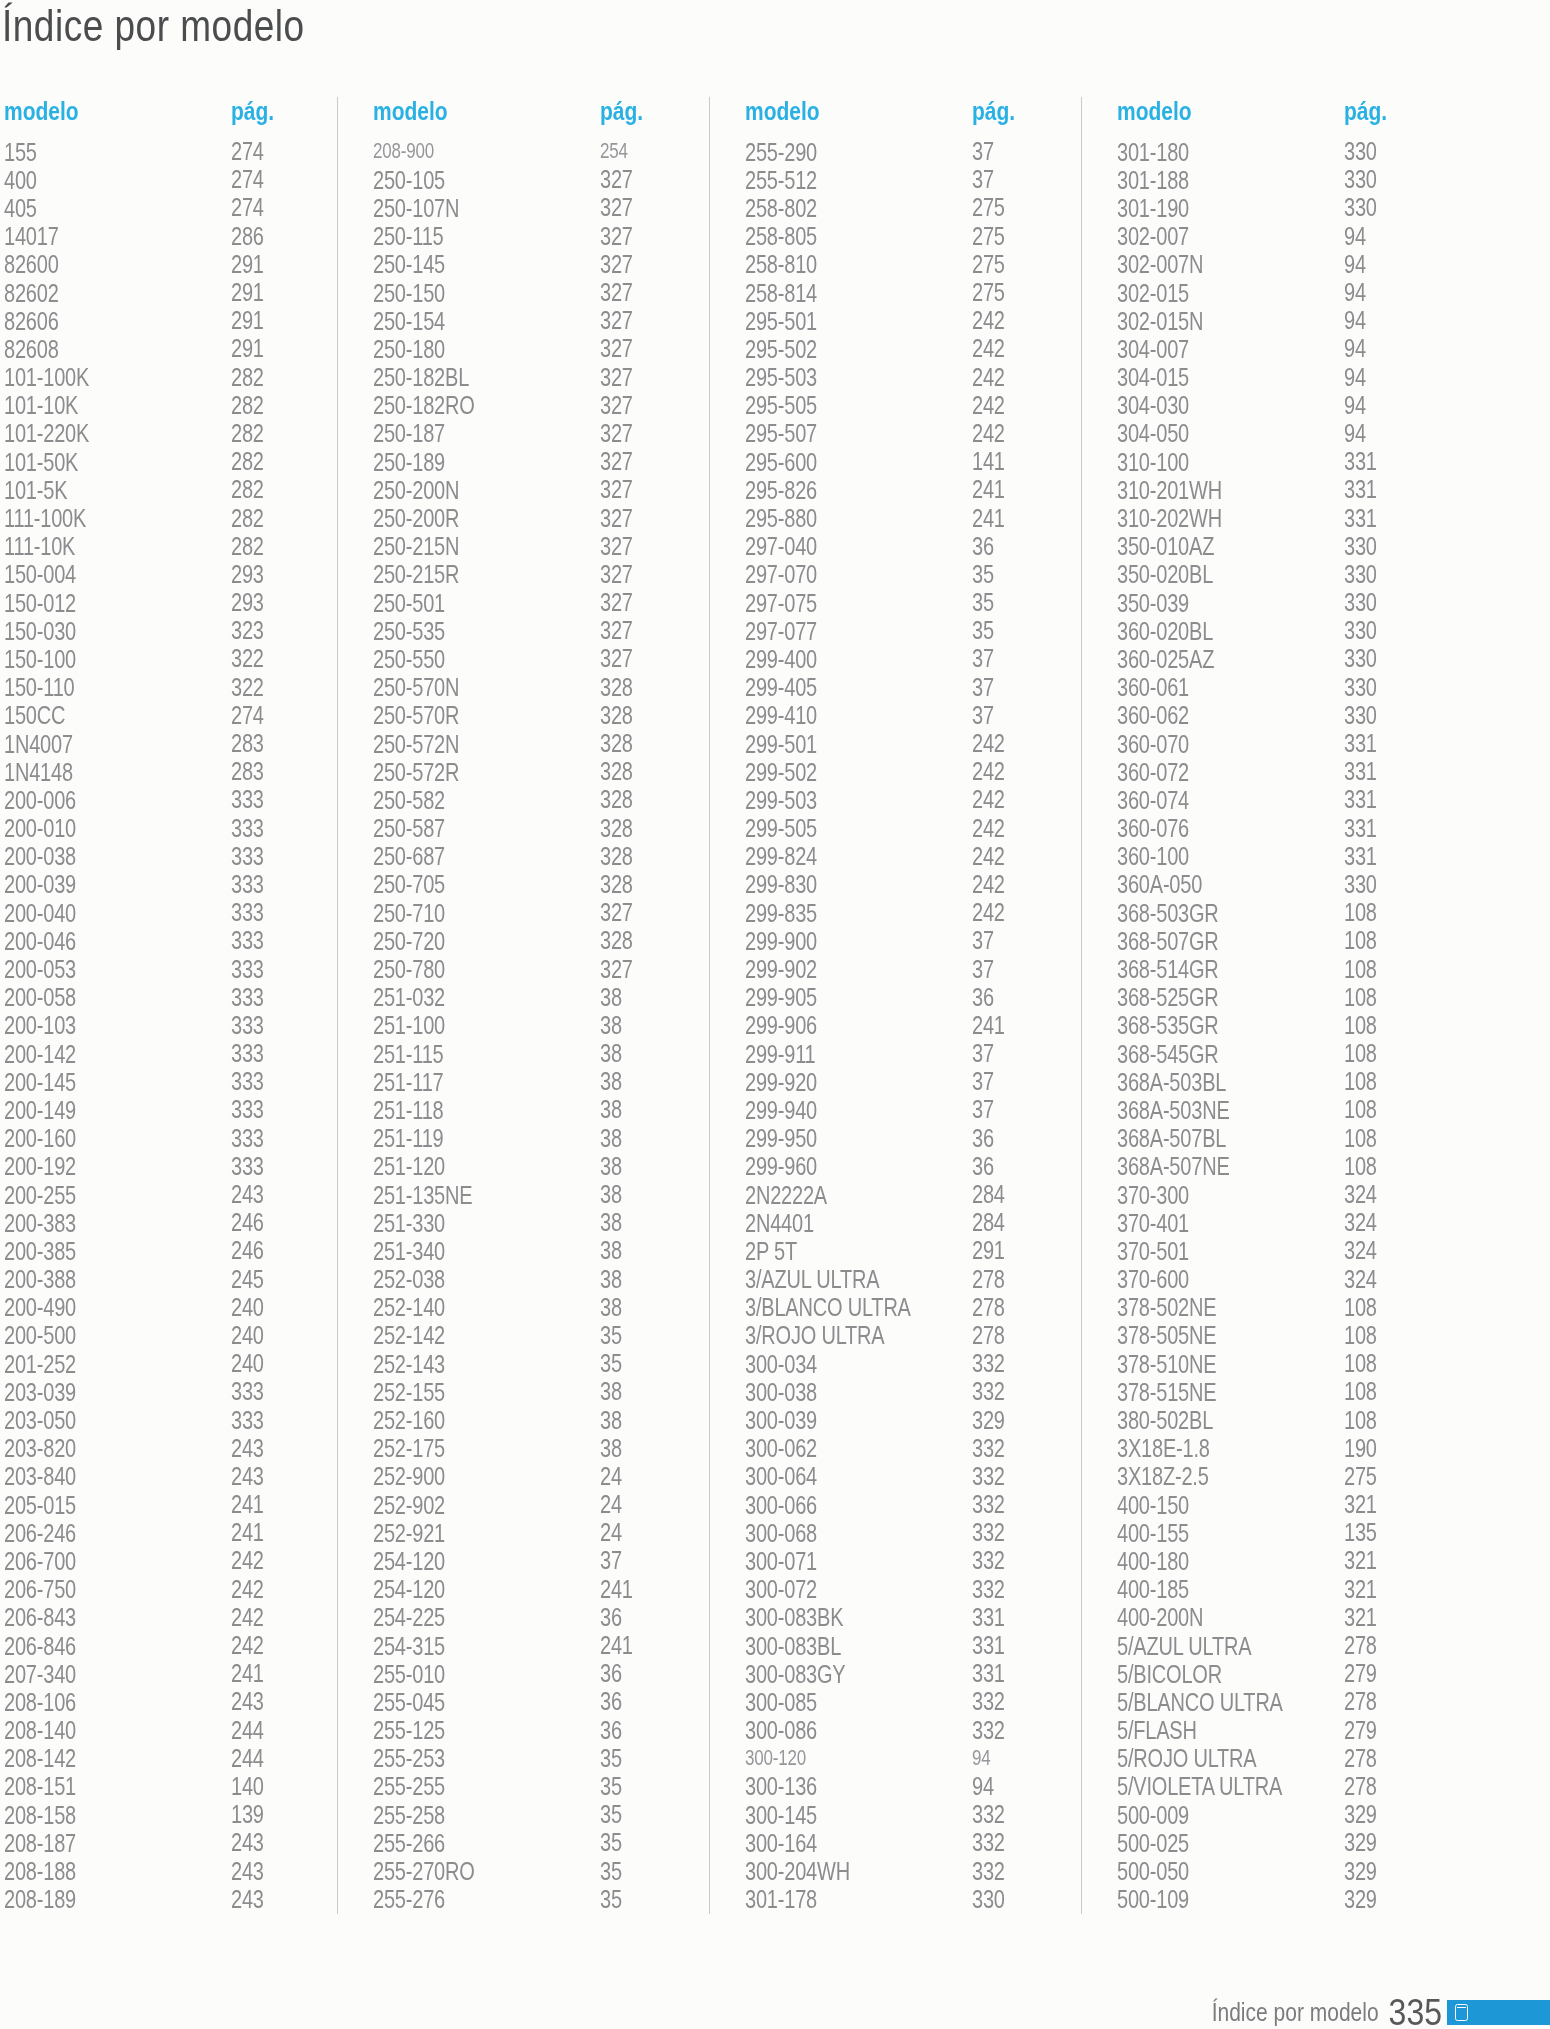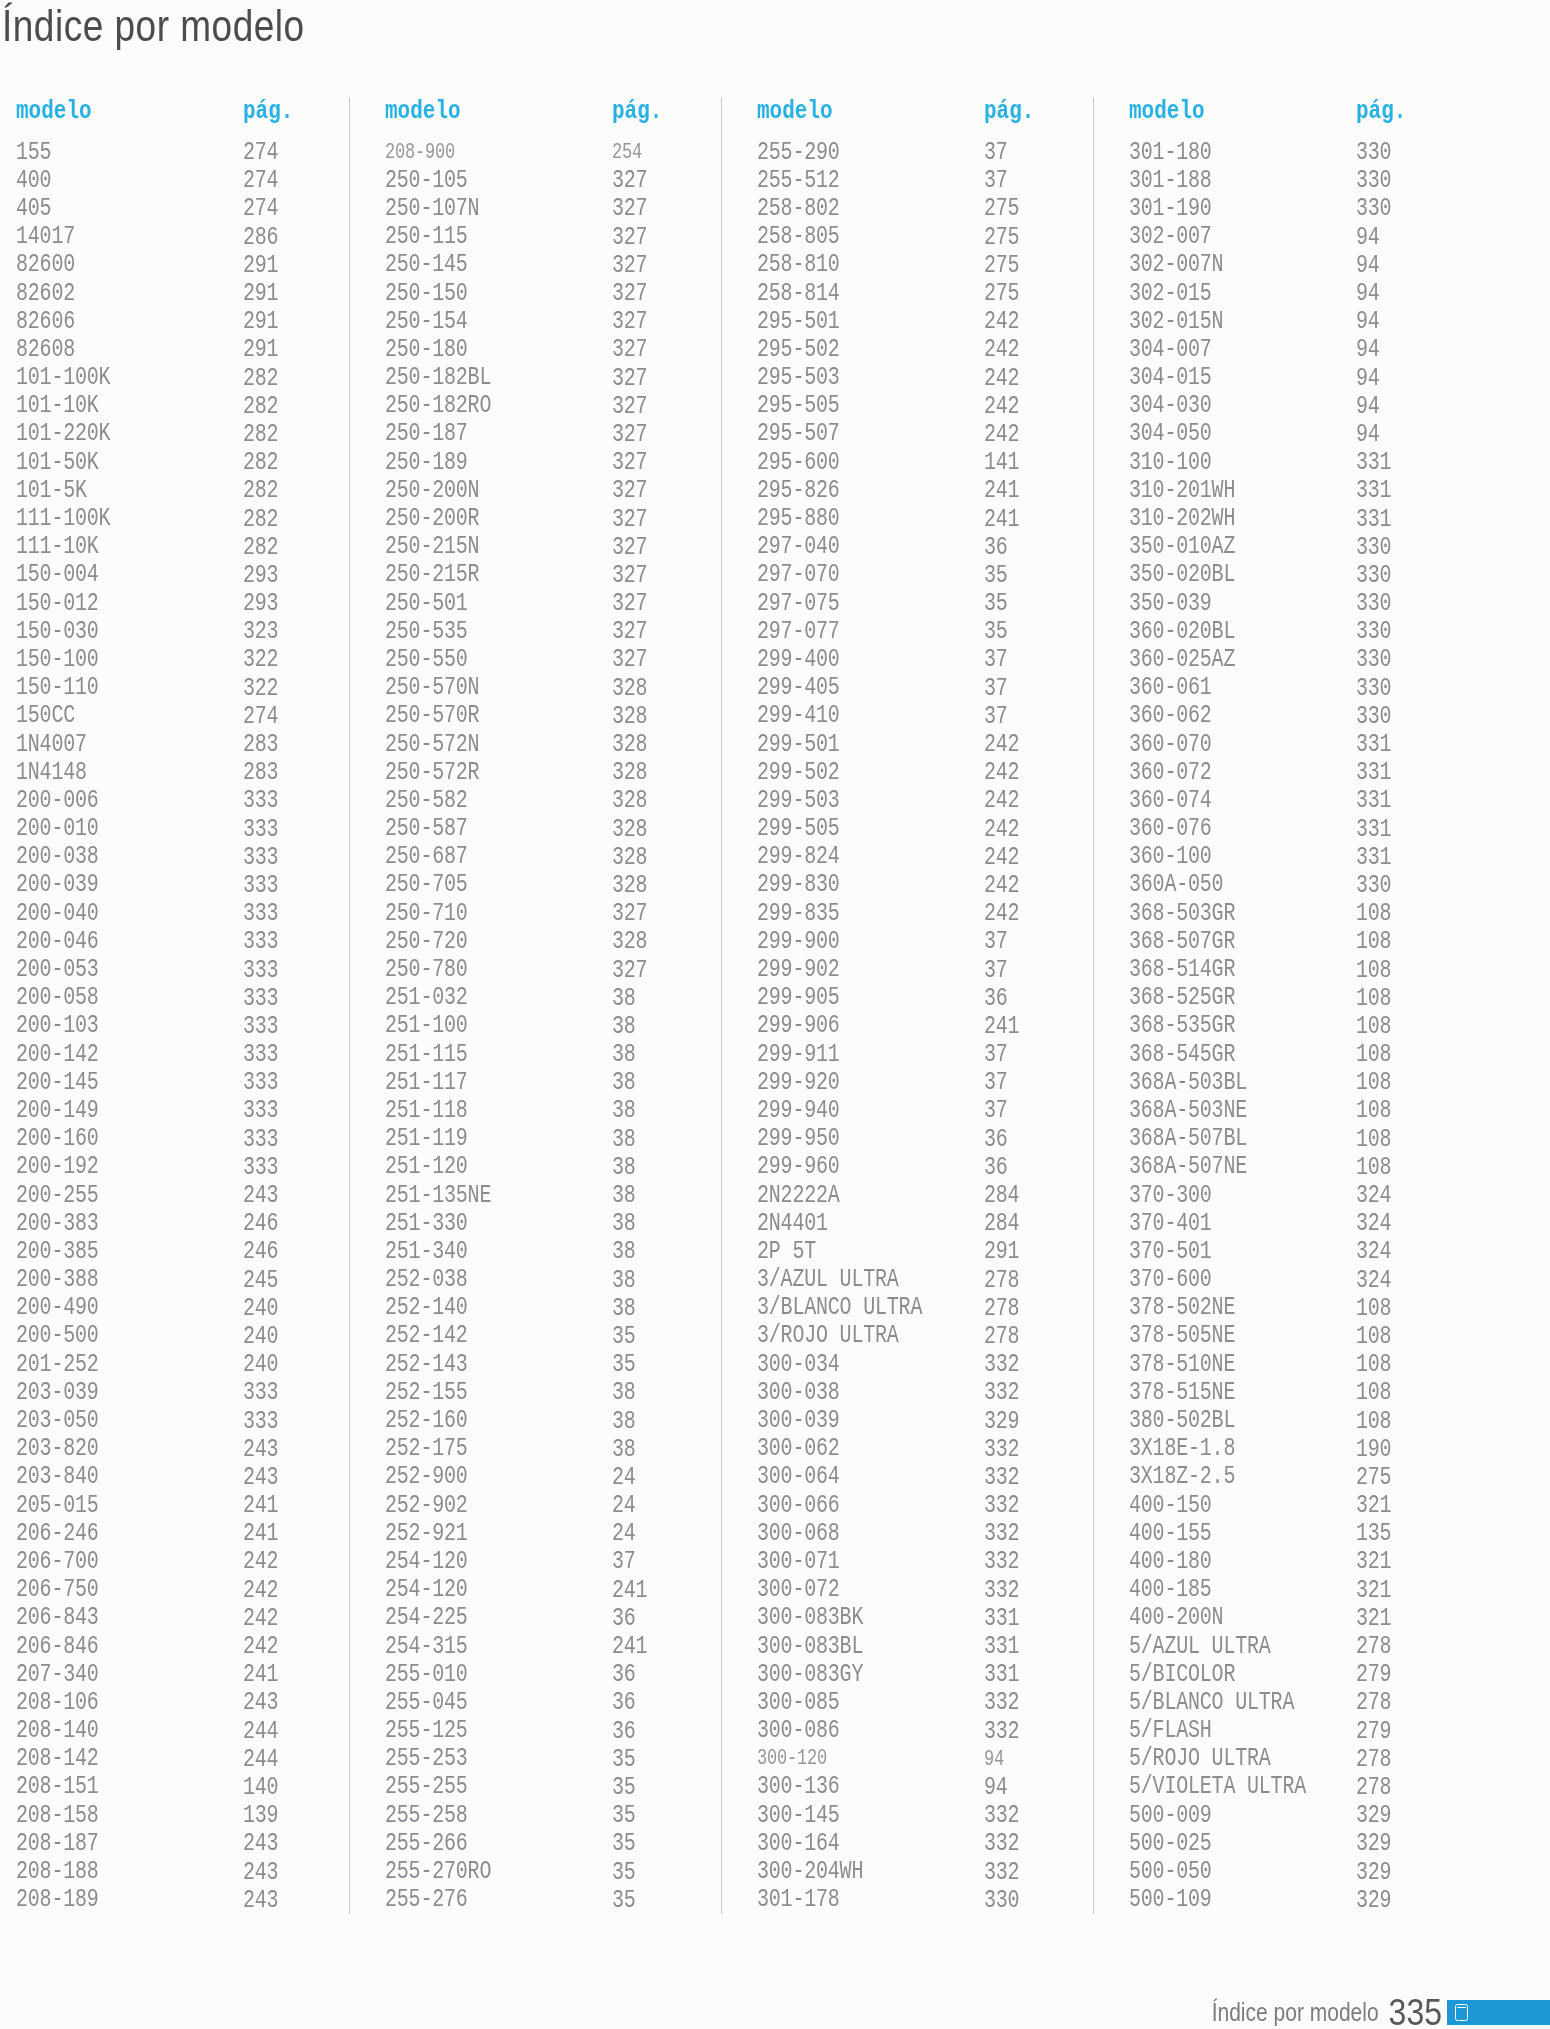--- a/index.html
+++ b/index.html
@@ -20,22 +20,22 @@
     -webkit-font-smoothing:antialiased;
   }
   .title{
     position:absolute;top:2px;left:2px;
     font-size:37px;font-weight:400;color:var(--title-text);
     letter-spacing:0.5px;
     transform:scaleY(1.18);transform-origin:top left;
     white-space:nowrap;
   }
   .table{
-    position:absolute;top:97px;left:16px;
-    display:flex;align-items:flex-start;font-family:Liberation Mono, monospace;
+    position:absolute;top:97px;left:4px;
+    display:flex;align-items:flex-start;
   }
   .col{width:336px;position:relative;}
   .col:first-child{width:333px;}
   .col + .col{border-left:1px solid var(--divider);padding-left:35px;}
   .col-header{
     position:relative;height:41px;
   }
   .col-header .h{
     display:inline-block;
     font-size:21px;font-weight:700;color:var(--accent);

